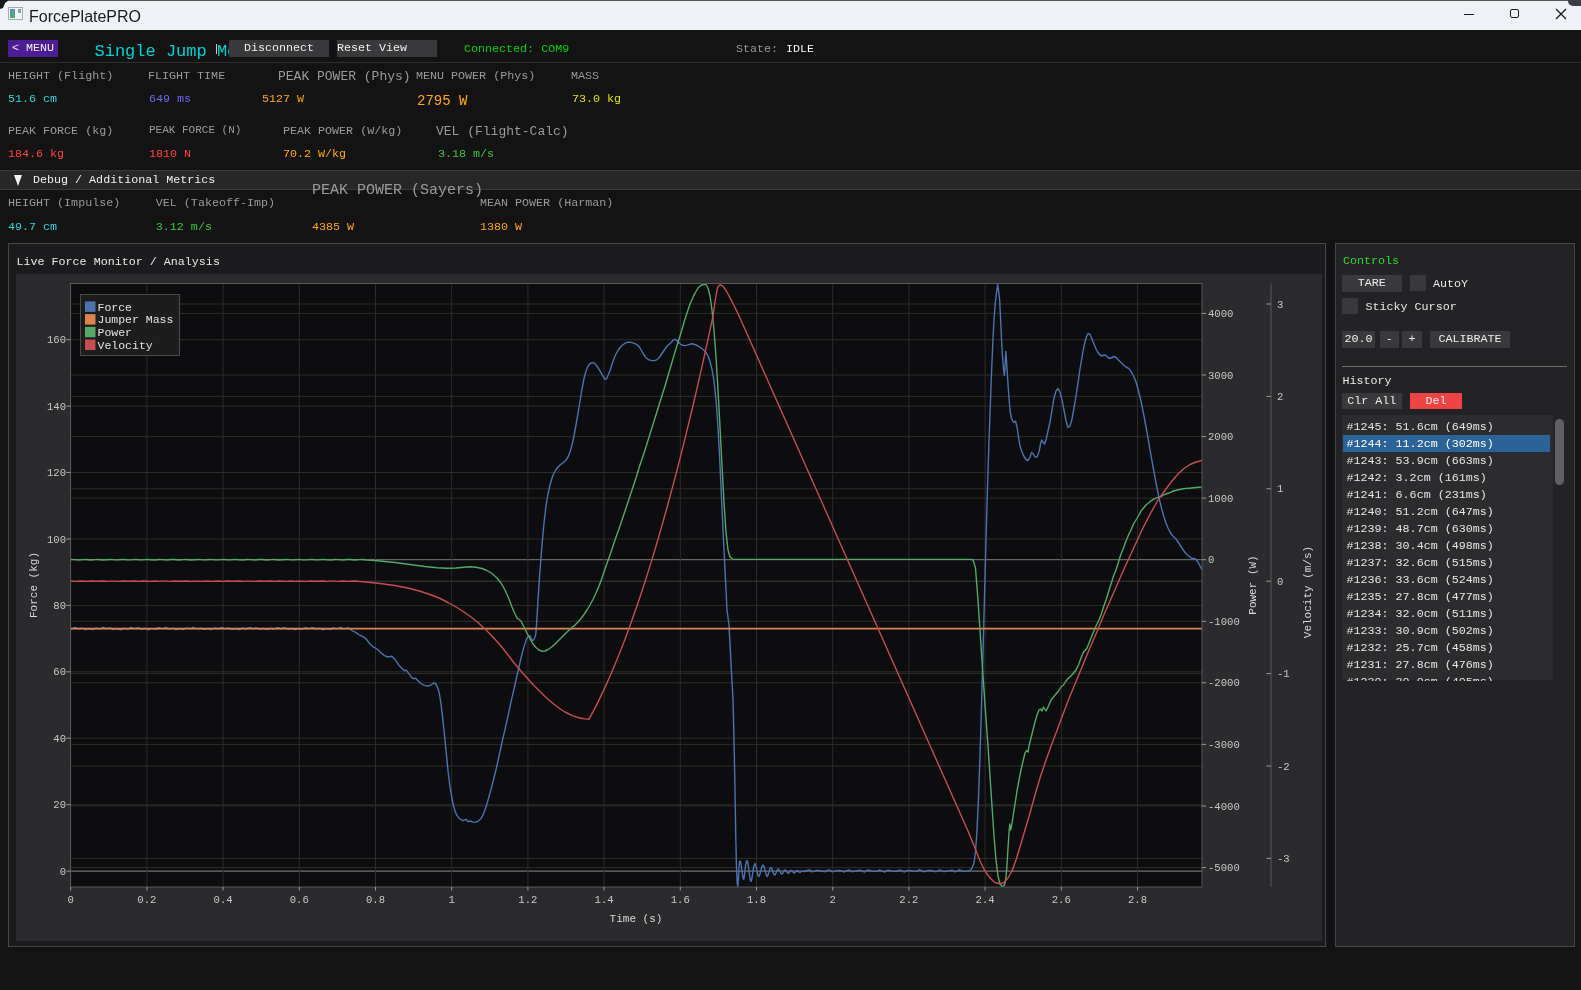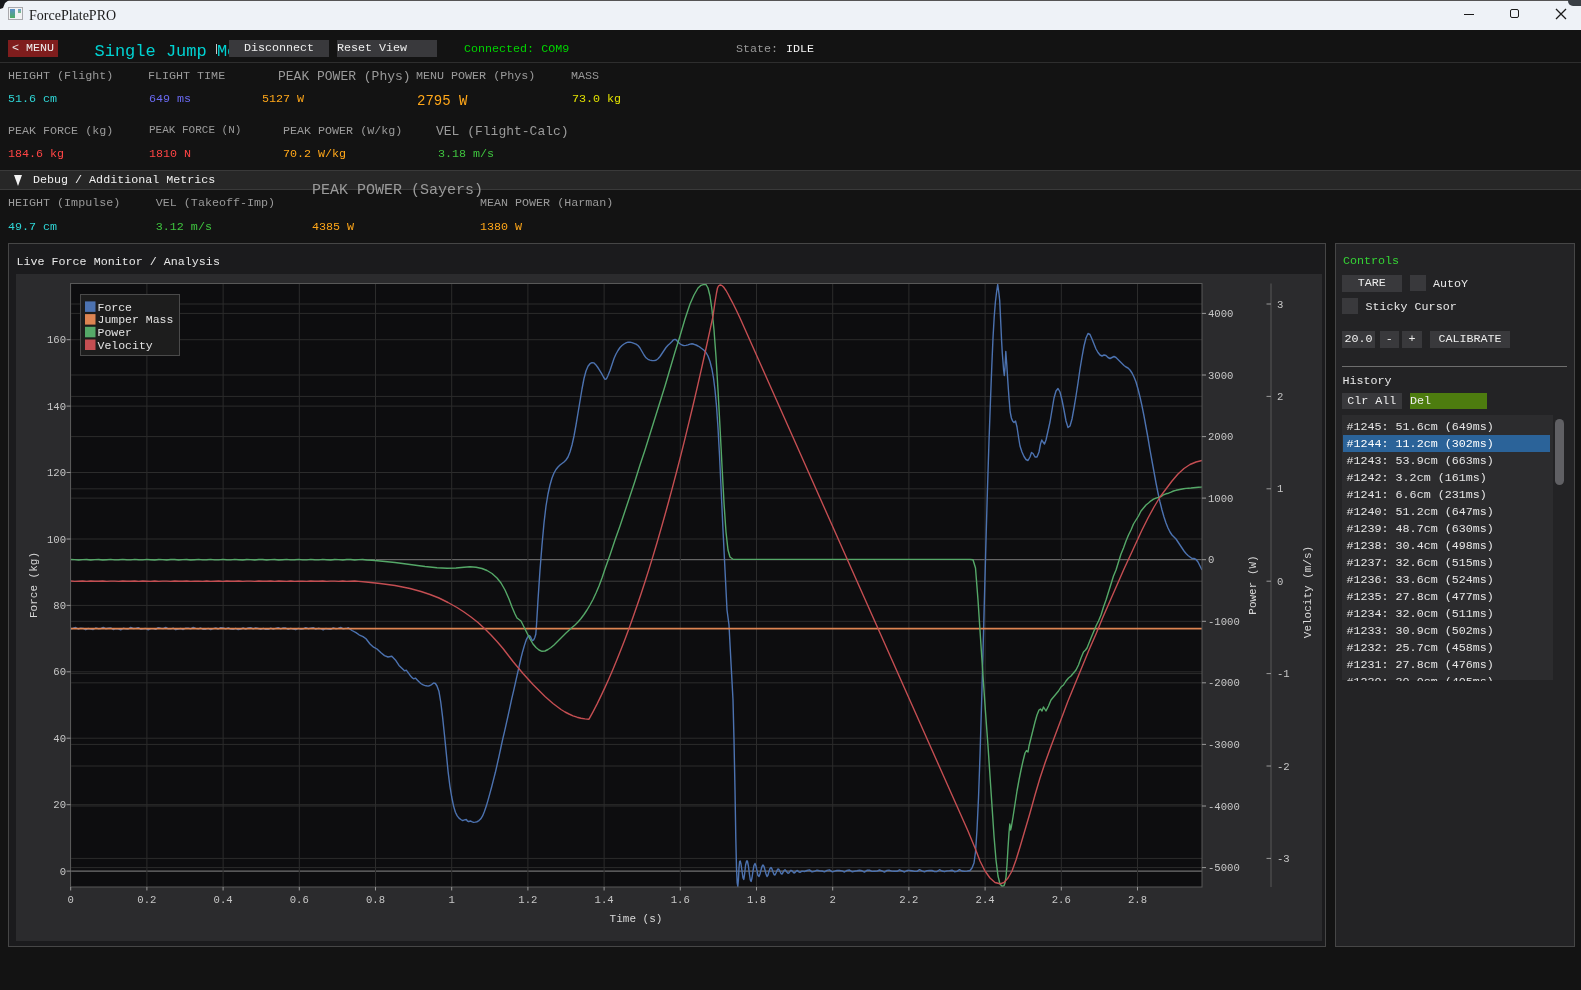--- a/index.html
+++ b/index.html
@@ -4,28 +4,28 @@
 body{width:1581px;height:990px;background:#131313;font-family:"Liberation Mono",monospace;overflow:hidden;position:relative}
 </style></head><body>
 <div style="position:absolute;left:0;top:0;width:1581px;height:30px;background:#eef2f7;border-top:1px solid #555"></div>
 <div style="position:absolute;left:8px;top:7px;width:15px;height:13px;background:#f2f3f4;border:1px solid #a9a9ad"></div>
 <div style="position:absolute;left:10px;top:9px;width:5px;height:9px;background:linear-gradient(#5b8fc9,#4fae62)"></div>
 <div style="position:absolute;left:18px;top:9px;width:3px;height:4px;background:linear-gradient(#6b9bd2,#7fc07f)"></div>
 <svg style="position:absolute;left:0;top:0" width="10" height="9">
     <path d="M0,0 L9,0 L5,3 L3,8 L0,9 Z" fill="#16181b"></path>
   </svg>
 <div style="position:absolute;left:1568px;top:0;width:13px;height:6px;background:#3a3f45;border-radius:0 0 0 5px"></div>
-<div style="position:absolute;left:29px;top:8px;color:#1a1a1a;font-size:14px;font-family:Liberation Serif, serif">ForcePlatePRO</div>
+<div style="position:absolute;left:29px;top:8px;color:#1a1a1a;font-size:16px;font-family:Liberation Sans, sans-serif">ForcePlatePRO</div>
 <div style="font-family:'Liberation Sans',sans-serif"></div>
 <div style="position:absolute;left:1464px;top:14px;width:10px;height:1px;background:#1a1a1a"></div>
 <div style="position:absolute;left:1510px;top:9px;width:9px;height:9px;border:1.2px solid #1a1a1a;border-radius:2px"></div>
 <svg style="position:absolute;left:1555px;top:8px" width="12" height="12">
     <path d="M1,1 L11,11 M11,1 L1,11" stroke="#1a1a1a" stroke-width="1.3"></path>
   </svg>
-<div style="position:absolute;left:8px;top:39.5px;width:50px;height:17.5px;background:#7f1d1d;color:#ededed;font-size:11.7px;text-align:center;line-height:17.5px">&lt; MENU</div>
+<div style="position:absolute;left:8px;top:39.5px;width:50px;height:17.5px;background:#4c1d95;color:#ededed;font-size:11.7px;text-align:center;line-height:17.5px">&lt; MENU</div>
 <div style="position:absolute;left:94.5px;top:42px;color:#00d2d2;font-size:17px;white-space:pre">Single Jump Mode</div>
 <div style="position:absolute;left:213px;top:42px;color:#d0d0d0;font-size:11.7px;white-space:pre">|</div>
 <div style="position:absolute;left:229px;top:39.5px;width:100px;height:17.5px;background:#39393c;color:#ededed;font-size:11.7px;text-align:center;line-height:17.5px">Disconnect</div>
 <div style="position:absolute;left:337px;top:39.5px;width:100px;height:17.5px;background:#39393c;color:#ededed;font-size:11.7px;text-align:left;line-height:17.5px">Reset View</div>
 <div style="position:absolute;left:464px;top:42px;color:#00d400;font-size:11.7px;white-space:pre">Connected: COM9</div>
 <div style="position:absolute;left:736px;top:42px;color:#9a9a9a;font-size:11.7px;white-space:pre">State:</div>
 <div style="position:absolute;left:786px;top:42px;color:#f5f5f5;font-size:11.7px;white-space:pre">IDLE</div>
 <div style="position:absolute;left:0;top:62px;width:1581px;height:1px;background:#2e2e2e"></div>
 <div style="position:absolute;left:8px;top:69px;color:#9a9a9a;font-size:11.7px;white-space:pre">HEIGHT (Flight)</div>
 <div style="position:absolute;left:148px;top:69px;color:#9a9a9a;font-size:11.7px;white-space:pre">FLIGHT TIME</div>
@@ -220,21 +220,21 @@
 <div style="position:absolute;left:1433px;top:277.3px;color:#e8e8e8;font-size:11.7px;white-space:pre">AutoY</div>
 <div style="position:absolute;left:1342px;top:298px;width:16px;height:16px;background:#39393c"></div>
 <div style="position:absolute;left:1365.5px;top:300.3px;color:#e8e8e8;font-size:11.7px;white-space:pre">Sticky Cursor</div>
 <div style="position:absolute;left:1342px;top:331px;width:33px;height:16.5px;background:#39393c;color:#f2f2f2;font-size:11.7px;text-align:center;line-height:16.5px">20.0</div>
 <div style="position:absolute;left:1379.5px;top:331px;width:19.5px;height:16.5px;background:#39393c;color:#ededed;font-size:11.7px;text-align:center;line-height:16.5px">-</div>
 <div style="position:absolute;left:1402px;top:331px;width:20px;height:16.5px;background:#39393c;color:#ededed;font-size:11.7px;text-align:center;line-height:16.5px">+</div>
 <div style="position:absolute;left:1430px;top:331px;width:80px;height:16.5px;background:#39393c;color:#ededed;font-size:11.7px;text-align:center;line-height:16.5px">CALIBRATE</div>
 <div style="position:absolute;left:1342px;top:366px;width:224.5px;height:1px;background:#6e6e6e"></div>
 <div style="position:absolute;left:1342.5px;top:373.5px;color:#e8e8e8;font-size:11.7px;white-space:pre">History</div>
 <div style="position:absolute;left:1342px;top:392.5px;width:59.5px;height:16px;background:#39393c;color:#ededed;font-size:11.7px;text-align:center;line-height:16px">Clr All</div>
-<div style="position:absolute;left:1410px;top:392.5px;width:77px;height:16px;background:#4d7c0f;color:#ededed;font-size:11.7px;line-height:16px">Del</div>
+<div style="position:absolute;left:1410px;top:392.5px;width:52px;height:16px;background:#ef4444;color:#ededed;font-size:11.7px;text-align:center;line-height:16px">Del</div>
 <div style="position:absolute;left:1342px;top:414.5px;width:224.5px;height:265.5px;background:#2c2c2e;overflow:hidden"></div>
 <div style="position:absolute;left:1346.5px;top:419.6px;color:#e6e6e6;font-size:11.7px;white-space:pre">#1245: 51.6cm (649ms)</div>
 <div style="position:absolute;left:1342.5px;top:435px;width:207px;height:17px;background:#2b6399"></div>
 <div style="position:absolute;left:1346.5px;top:436.6px;color:#ffffff;font-size:11.7px;white-space:pre">#1244: 11.2cm (302ms)</div>
 <div style="position:absolute;left:1346.5px;top:453.6px;color:#e6e6e6;font-size:11.7px;white-space:pre">#1243: 53.9cm (663ms)</div>
 <div style="position:absolute;left:1346.5px;top:470.6px;color:#e6e6e6;font-size:11.7px;white-space:pre">#1242: 3.2cm (161ms)</div>
 <div style="position:absolute;left:1346.5px;top:487.6px;color:#e6e6e6;font-size:11.7px;white-space:pre">#1241: 6.6cm (231ms)</div>
 <div style="position:absolute;left:1346.5px;top:504.6px;color:#e6e6e6;font-size:11.7px;white-space:pre">#1240: 51.2cm (647ms)</div>
 <div style="position:absolute;left:1346.5px;top:521.6px;color:#e6e6e6;font-size:11.7px;white-space:pre">#1239: 48.7cm (630ms)</div>
 <div style="position:absolute;left:1346.5px;top:538.6px;color:#e6e6e6;font-size:11.7px;white-space:pre">#1238: 30.4cm (498ms)</div>

